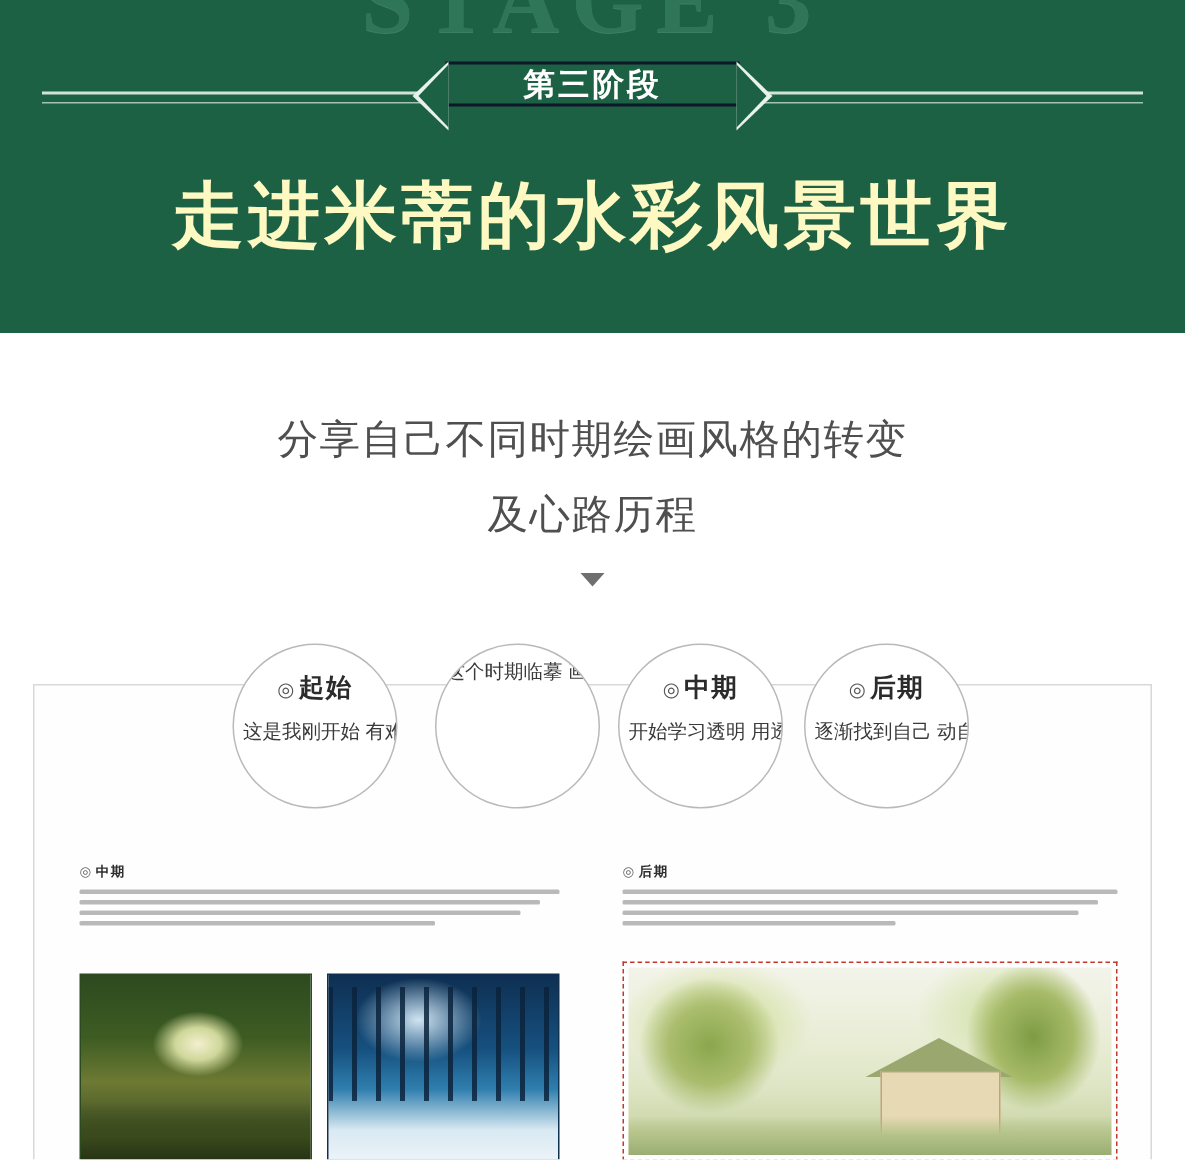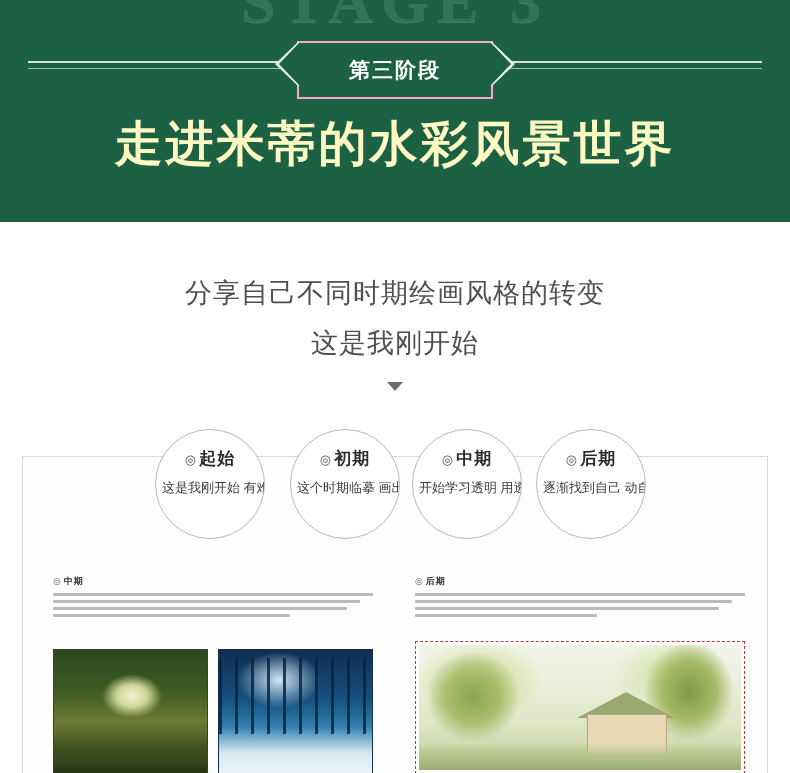--- a/index.html
+++ b/index.html
@@ -54,22 +54,22 @@
   .ribbon-line.right { right: 28px; width: 260px; }
   .ribbon-line.left2 { top: 27px; left: 28px; width: 260px; height: 1px; opacity: .75; }
   .ribbon-line.right2 { top: 27px; right: 28px; width: 260px; height: 1px; opacity: .75; }
 
   .ribbon {
     position: absolute;
     left: 50%;
     transform: translateX(-50%);
     top: 0;
     width: 196px;
-    height: 58px;
-    border: 2px solid #f9a8d4;
+    height: 30px;
+    border: 2px solid #0f172a;
     box-sizing: border-box;
     display: flex;
     align-items: center;
     justify-content: center;
     text-align: center;
   }
   .ribbon span {
     font-family: "Liberation Sans", sans-serif;
     font-weight: bold;
     font-size: 21px;
@@ -345,21 +345,21 @@
       <div class="ribbon-inner-mask-r"></div>
       <span>第三阶段</span>
     </div>
   </div>
 
   <div class="banner-title">走进米蒂的水彩风景世界</div>
 </div>
 
 <div class="subtitle">
   <span>分享自己不同时期绘画风格的转变</span>
-  <span class="line2">这是我刚开始</span>
+  <span class="line2">及心路历程</span>
 </div>
 <div class="down-arrow"></div>
 
 <div class="page">
 
   <div class="col left">
     <div class="sec-head">
       <span class="mark">◎</span><span>中期</span>
     </div>
     <div class="fake-lines">
@@ -398,21 +398,20 @@
   </div>
 </div>
 
 <div class="circles">
   <div class="circle c1">
     <span class="c-title"><span class="dot">◎</span><span>起始</span></span>
     <span class="c-text">这是我刚开始
 有难一开始</span>
   </div>
   <div class="circle c2">
-    <span class="c-title"><span class="dot">◎</span><span>初期</span></span>
     <span class="c-text">这个时期临摹
 画出犹如真</span>
   </div>
   <div class="circle c3">
     <span class="c-title"><span class="dot">◎</span><span>中期</span></span>
     <span class="c-text">开始学习透明
 用透明水彩</span>
   </div>
   <div class="circle c4">
     <span class="c-title"><span class="dot">◎</span><span>后期</span></span>

